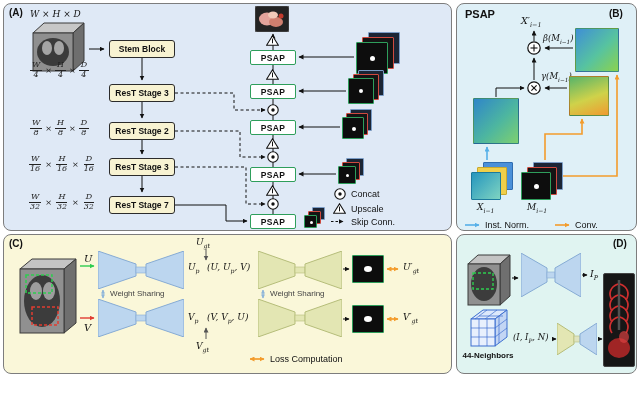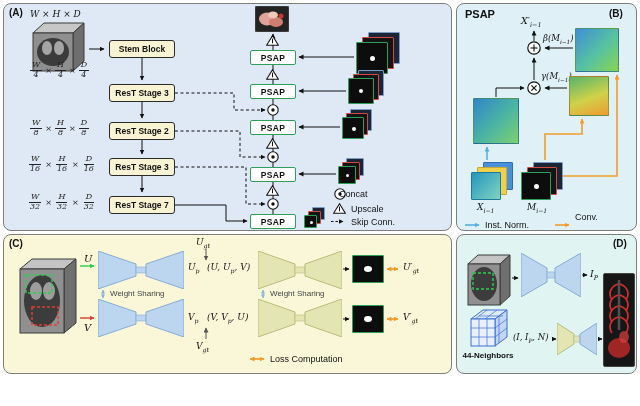--- a/index.html
+++ b/index.html
@@ -248,21 +248,21 @@
       <div class="layer pl2" style="left:4px;top:4px;width:13px;height:13px"></div>
       <div class="layer pl3" style="left:0;top:8px;width:13px;height:13px">
           <span class="dotw" style="left:5px;top:5px;width:3px;height:3px"></span>
         </div>
     </div>
 
     <svg class="abs" style="left:330px;top:184px" width="12" height="12">
         <circle cx="6" cy="6" r="5.2" fill="#fff" stroke="#111" stroke-width="1.1"></circle>
         <circle cx="6" cy="6" r="1.7" fill="#111"></circle>
       </svg>
-    <span class="stext" style="left:335px;top:185px">Concat</span>
+    <span class="stext" style="left:347px;top:185px">Concat</span>
     <svg class="abs" style="left:329px;top:199px" width="13" height="11">
         <polygon points="6.5,0.8 12.4,10.3 0.6,10.3" fill="#fff" stroke="#111" stroke-width="1.1"></polygon>
         <line x1="6.5" y1="8.3" x2="6.5" y2="3.6" stroke="#111" stroke-width="1"></line>
       </svg>
     <span class="stext" style="left:347px;top:200px">Upscale</span>
     <svg class="abs" style="left:326px;top:213px" width="18" height="9">
         <line x1="1" y1="4.5" x2="13" y2="4.5" stroke="#111" stroke-width="1" stroke-dasharray="2.5,2" marker-end="url(#mB)"></line>
       </svg>
     <span class="stext" style="left:347px;top:213px">Skip Conn.</span>
   </div>
@@ -314,21 +314,21 @@
       <div class="layer pl2" style="left:6px;top:5px;width:30px;height:28px"></div>
       <div class="layer pl3" style="left:0;top:10px;width:30px;height:28px">
           <span class="dotw" style="left:12px;top:11px;width:5px;height:5px"></span>
         </div>
     </div>
 
     <span class="mathl" style="left:20px;top:198px;font-size:9px"><span>X</span><sub>i−1</sub></span>
     <span class="mathl" style="left:70px;top:198px;font-size:9px"><span>M</span><sub>i−1</sub></span>
 
     <span class="stext" style="left:28px;top:216px">Inst. Norm.</span>
-    <span class="stext" style="left:118px;top:208px">Conv.</span>
+    <span class="stext" style="left:118px;top:216px">Conv.</span>
   </div>
 
   <div class="panel" style="left:3px;top:234px;width:449px;height:140px;background:#faf7d9">
     <svg class="overlay" width="449" height="140">
       <line x1="76" y1="31" x2="90" y2="31" stroke="#2ecc4f" stroke-width="1.4" marker-end="url(#mGr)"></line>
       <line x1="76" y1="83" x2="90" y2="83" stroke="#e03c31" stroke-width="1.4" marker-end="url(#mRd)"></line>
       <line x1="202" y1="14" x2="202" y2="25" stroke="#555" stroke-width="1" marker-end="url(#mGy)"></line>
       <line x1="202" y1="104" x2="202" y2="93" stroke="#555" stroke-width="1" marker-end="url(#mGy)"></line>
       <line x1="339" y1="34" x2="345" y2="34" stroke="#111" stroke-width="1" marker-end="url(#mB)"></line>
       <line x1="339" y1="84" x2="345" y2="84" stroke="#111" stroke-width="1" marker-end="url(#mB)"></line>

